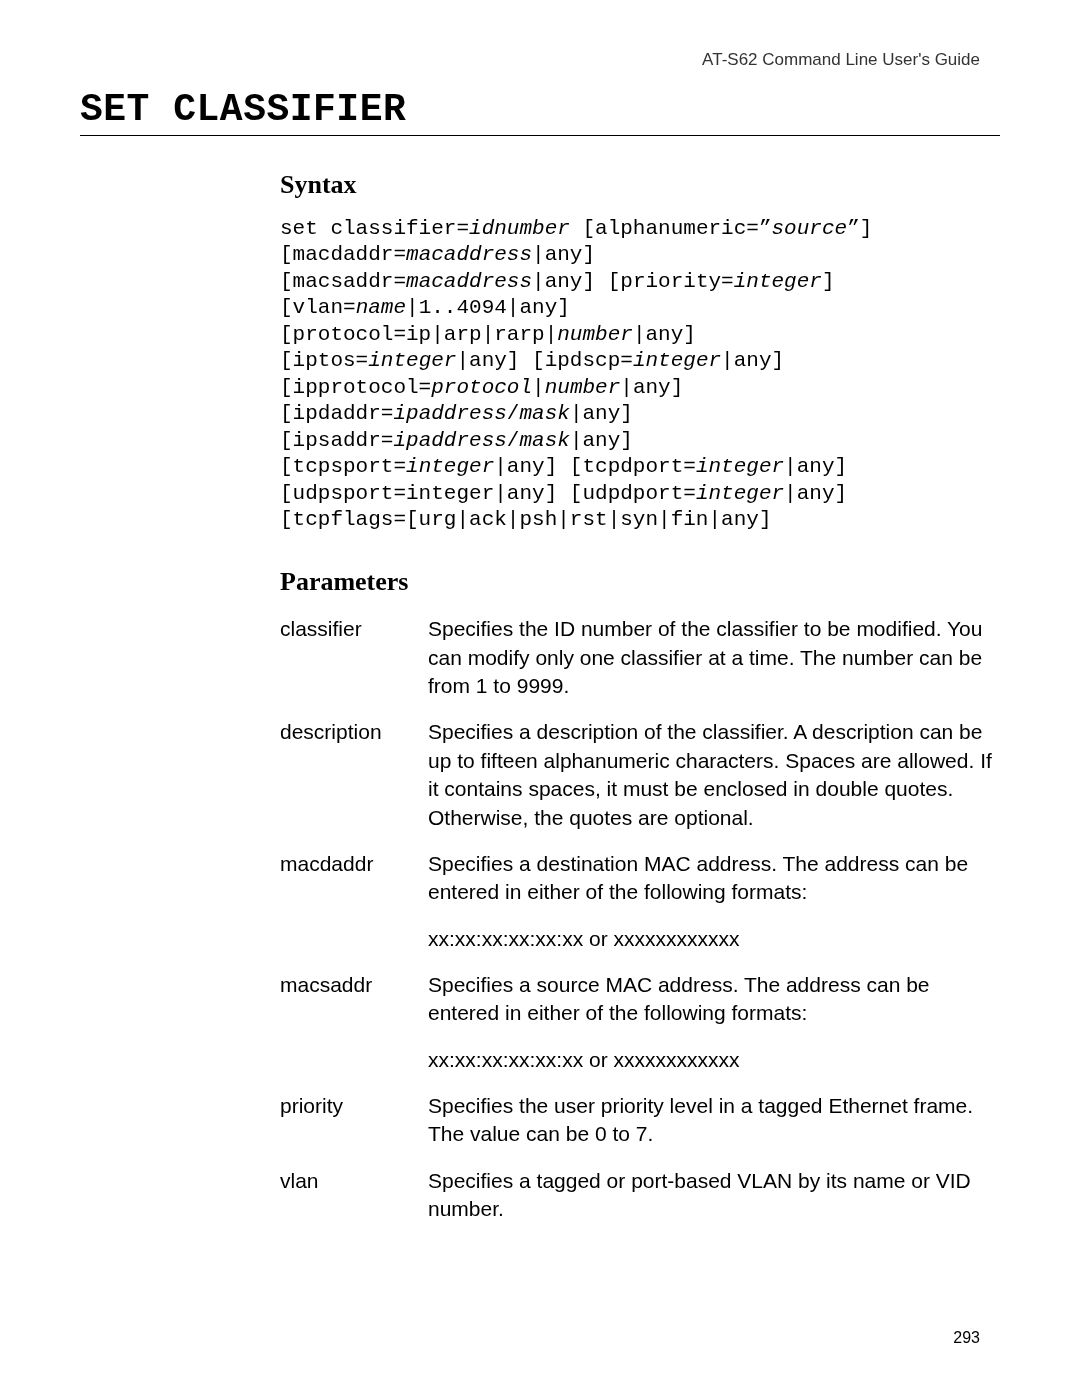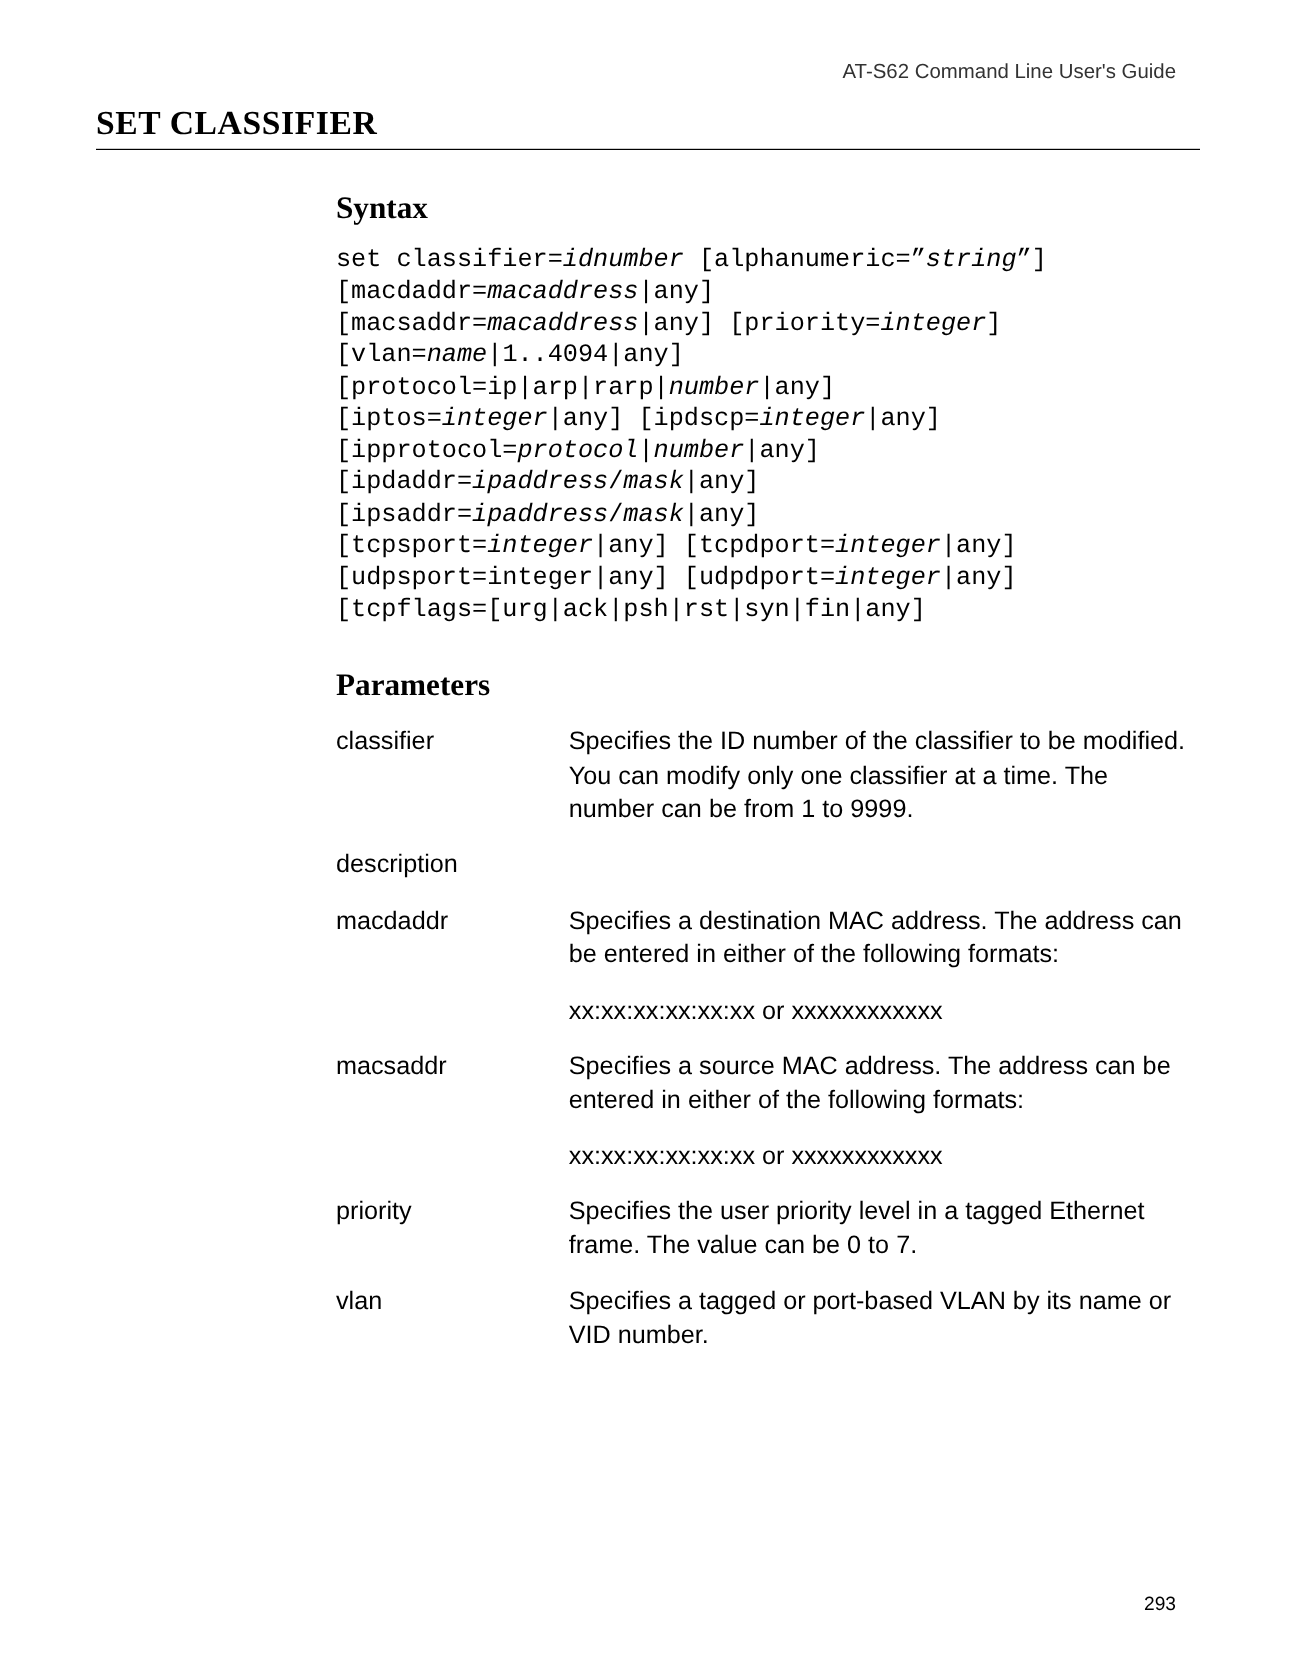--- a/index.html
+++ b/index.html
@@ -20,23 +20,23 @@
   }
   .running-header {
     position: absolute;
     top: 50px;
     right: 100px;
     font-family: Arial, Helvetica, sans-serif;
     font-size: 17px;
     color: #333;
   }
   .section-title {
-    font-family: Liberation Serif, serif;
+    font-family: Liberation Mono, monospace;
     font-weight: bold;
-    font-size: 28px;
+    font-size: 38px;
     margin-top: 48px;
     letter-spacing: 0.5px;
   }
   .rule {
     border: none;
     border-top: 1.5px solid #000;
     margin: 4px 0 0 0;
     width: 920px;
   }
   .body-col {
@@ -73,21 +73,20 @@
     flex: 0 0 148px;
     font-family: Arial, Helvetica, sans-serif;
     font-size: 21px;
     line-height: 1.35;
   }
   .param-desc {
     flex: 1;
     font-family: Arial, Helvetica, sans-serif;
     font-size: 21px;
     line-height: 1.35;
-    margin-left: 46px;
   }
   .param-sub {
     margin-top: 18px;
   }
   .page-number {
     position: absolute;
     bottom: 50px;
     right: 100px;
     font-family: Arial, Helvetica, sans-serif;
     font-size: 16px;
@@ -106,21 +105,21 @@
     <span>SET CLASSIFIER</span>
   </div>
   <hr class="rule">
 
   <div class="body-col">
 
     <div class="sub-heading">
       <span>Syntax</span>
     </div>
 
-    <div class="syntax-block"><span>set classifier=</span><span class="it">idnumber</span><span> [alphanumeric=”</span><span class="it">string</span><span>”]</span>
+    <div class="syntax-block"><span>set classifier=</span><span class="it">idnumber</span><span> [alphanumeric=”</span><span class="it">source</span><span>”]</span>
 <span>[macdaddr=</span><span class="it">macaddress</span><span>|any]</span>
 <span>[macsaddr=</span><span class="it">macaddress</span><span>|any] [priority=</span><span class="it">integer</span><span>]</span>
 <span>[vlan=</span><span class="it">name</span><span>|1..4094|any]</span>
 <span>[protocol=ip|arp|rarp|</span><span class="it">number</span><span>|any]</span>
 <span>[iptos=</span><span class="it">integer</span><span>|any] [ipdscp=</span><span class="it">integer</span><span>|any]</span>
 <span>[ipprotocol=</span><span class="it">protocol</span><span>|</span><span class="it">number</span><span>|any]</span>
 <span>[ipdaddr=</span><span class="it">ipaddress</span><span>/</span><span class="it">mask</span><span>|any]</span>
 <span>[ipsaddr=</span><span class="it">ipaddress</span><span>/</span><span class="it">mask</span><span>|any]</span>
 <span>[tcpsport=</span><span class="it">integer</span><span>|any] [tcpdport=</span><span class="it">integer</span><span>|any]</span>
 <span>[udpsport=integer|any] [udpdport=</span><span class="it">integer</span><span>|any]</span>
@@ -132,20 +131,21 @@
 
     <div class="param-table">
 
       <div class="param-row">
         <div class="param-term">classifier</div>
         <div class="param-desc">Specifies the ID number of the classifier to be modified. You can modify only one classifier at a time. The number can be from 1 to 9999.</div>
       </div>
 
       <div class="param-row">
         <div class="param-term">description</div>
+        <div class="param-desc">Specifies a description of the classifier. A description can be up to fifteen alphanumeric characters. Spaces are allowed. If it contains spaces, it must be enclosed in double quotes. Otherwise, the quotes are optional.</div>
       </div>
 
       <div class="param-row">
         <div class="param-term">macdaddr</div>
         <div class="param-desc">
           <span>Specifies a destination MAC address. The address can be entered in either of the following formats:</span>
           <div class="param-sub">xx:xx:xx:xx:xx:xx or xxxxxxxxxxxx</div>
         </div>
       </div>
 

